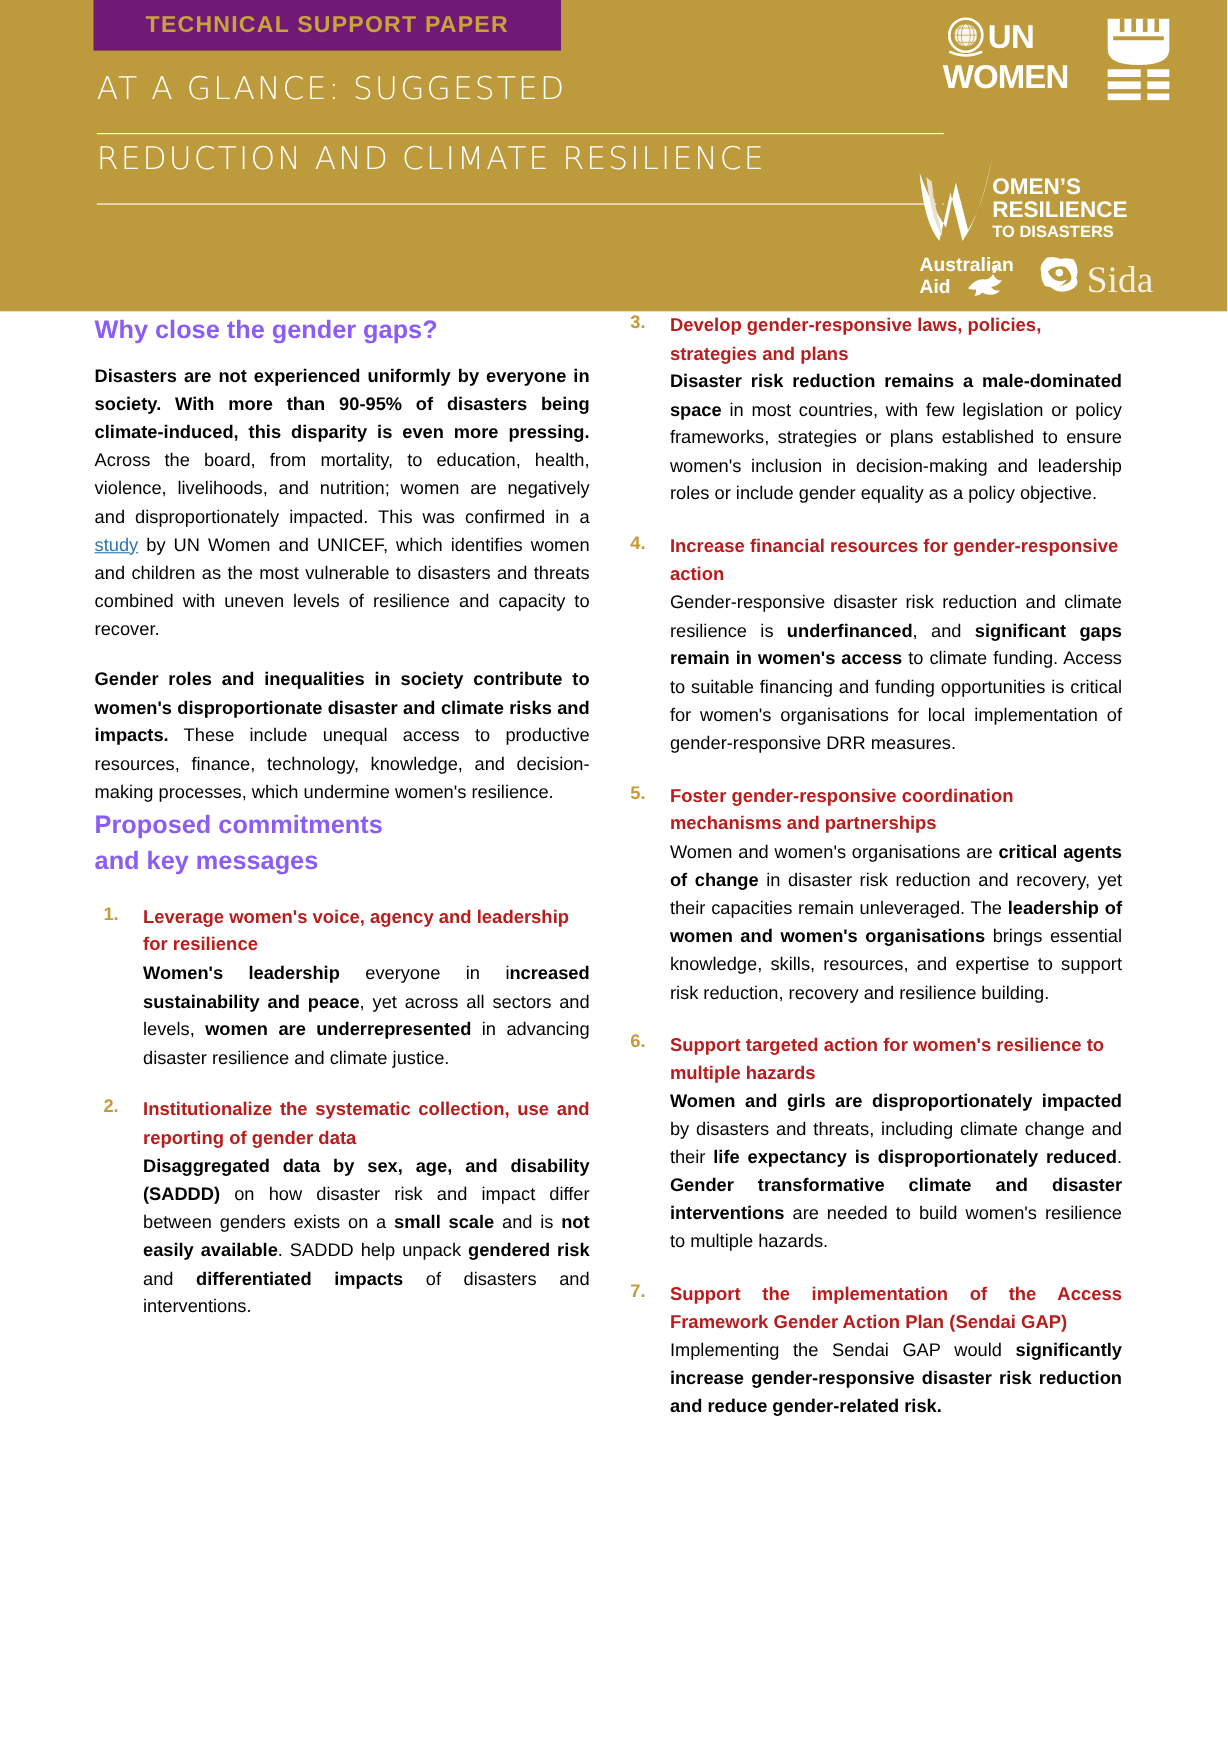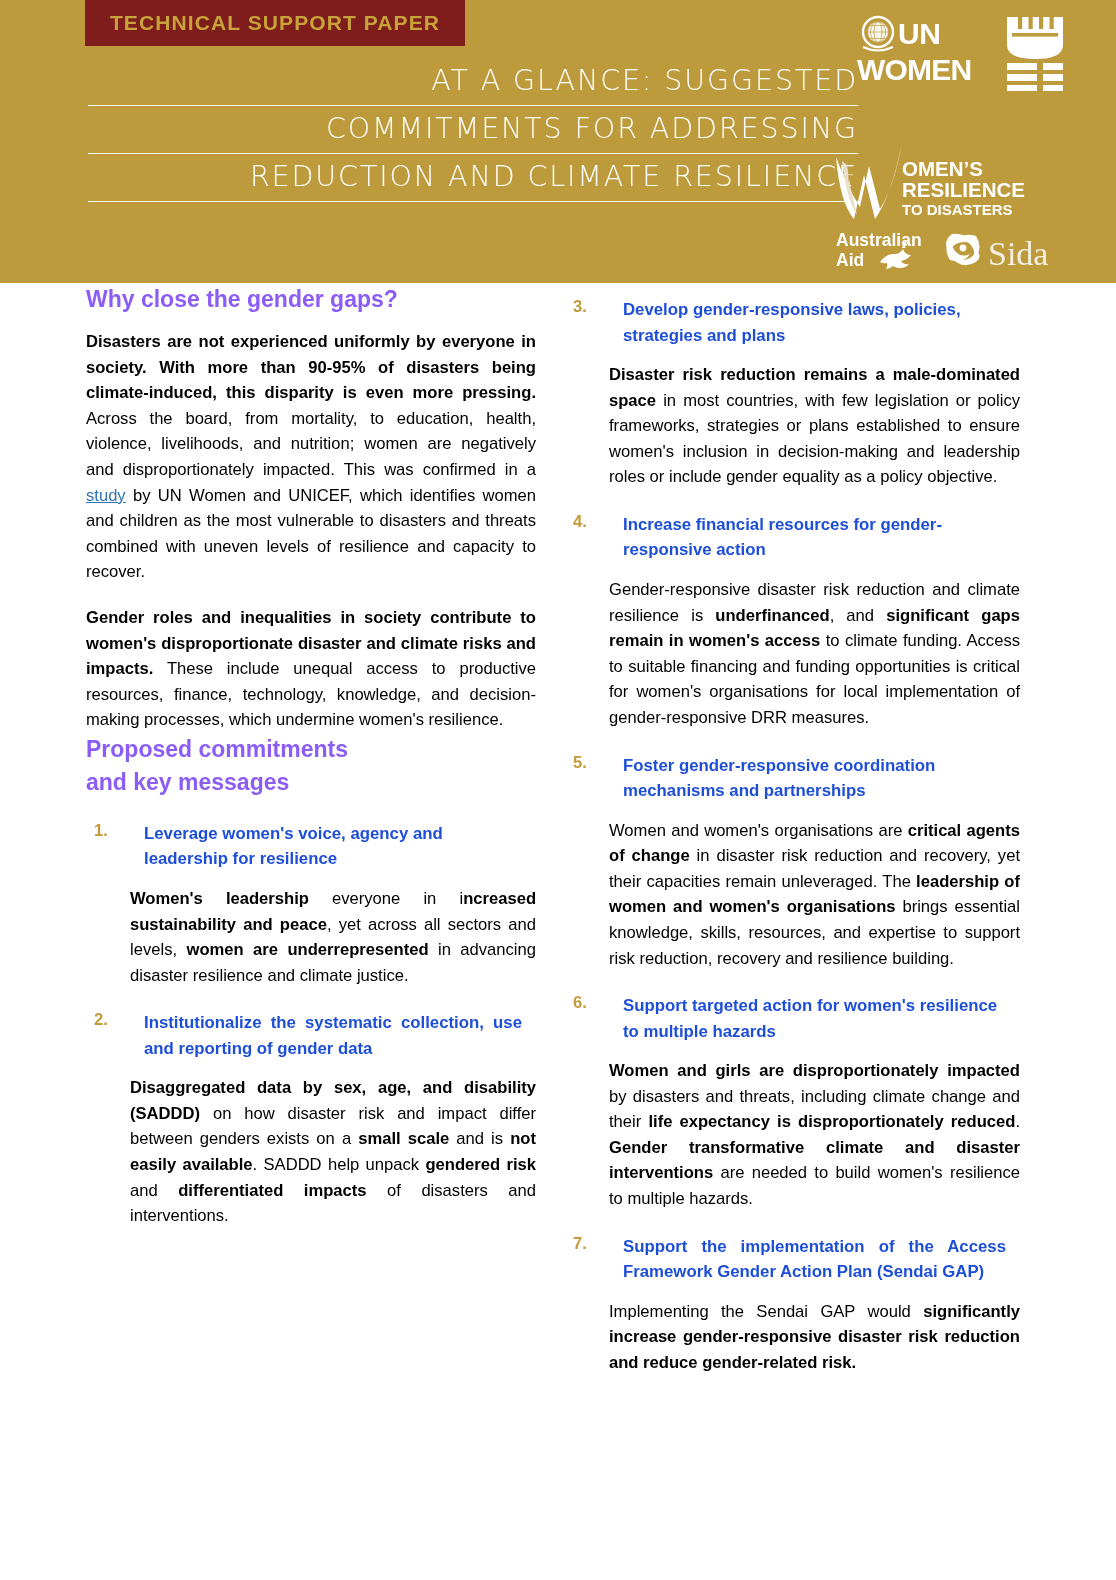--- a/index.html
+++ b/index.html
@@ -25,23 +25,23 @@
     position: relative;
     width: 1116px;
     height: 283px;
     background: #bd9b3c;
     overflow: hidden;
   }
   .badge {
     position: absolute;
     left: 85px;
     top: 0;
-    width: 380px;
+    width: 425px;
     height: 46px;
-    background: #7f1d1d;
+    background: #701a75;
     display: flex;
     align-items: center;
     justify-content: center;
   }
   .badge-text {
     font-size: 21px;
     font-weight: bold;
     letter-spacing: 1.1px;
     color: #c8a33a;
     font-family: "Liberation Sans", sans-serif;
@@ -54,23 +54,22 @@
     color: #ffffff;
     font-size: 28.5px;
     font-weight: 300;
     letter-spacing: 1.9px;
     line-height: 45px;
     font-family: "DejaVu Sans", sans-serif;
   }
   .main-title .tl {
     display: block;
     border-bottom: 1.5px solid #ffffff;
-    padding-bottom: 2px;
+    padding-bottom: 18px;
     white-space: nowrap;
-    text-align: right;
   }
 
   
   .unwomen-logo {
     position: absolute;
     left: 855px;
     top: 14px;
     width: 226px;
     height: 78px;
   }
@@ -153,26 +152,26 @@
     left: 8px;
     top: 0;
     width: 26px;
     font-size: 16.6px;
     font-weight: bold;
     color: #c49a3a;
     text-align: left;
     font-family: "Liberation Sans", sans-serif;
   }
   .c-title {
-    color: #1d4ed8;
+    color: #b91c1c;
     font-size: 16.8px;
     font-weight: bold;
     line-height: 25.5px;
     font-family: "Liberation Sans", sans-serif;
-    margin: 14px;
+    margin: 0;
   }
   .c-title.just { text-align: justify; }
   .c-body {
     font-size: 16.6px;
     line-height: 25.6px;
     text-align: justify;
     color: #000000;
     margin: 0;
     font-family: "Liberation Sans", sans-serif;
   }
@@ -189,21 +188,20 @@
 <div class="page">
 
   <div class="header">
 
     <div class="badge">
       <span class="badge-text">TECHNICAL SUPPORT PAPER</span>
     </div>
 
     <div class="main-title">
       <span class="tl">AT A GLANCE: SUGGESTED</span>
-      <span class="tl">COMMITMENTS FOR ADDRESSING</span>
       <span class="tl">REDUCTION AND CLIMATE RESILIENCE</span>
     </div>
 
     <div class="unwomen-logo">
       <svg viewBox="0 0 226 78" width="226" height="78">
 
         <g>
           <circle cx="23" cy="18" r="15" fill="none" stroke="#ffffff" stroke-width="2.4"></circle>
           <circle cx="23" cy="18" r="10.5" fill="#ffffff" opacity="0.92"></circle>
           <circle cx="23" cy="18" r="10.5" fill="none" stroke="#bd9b3c" stroke-width="0.6"></circle>

